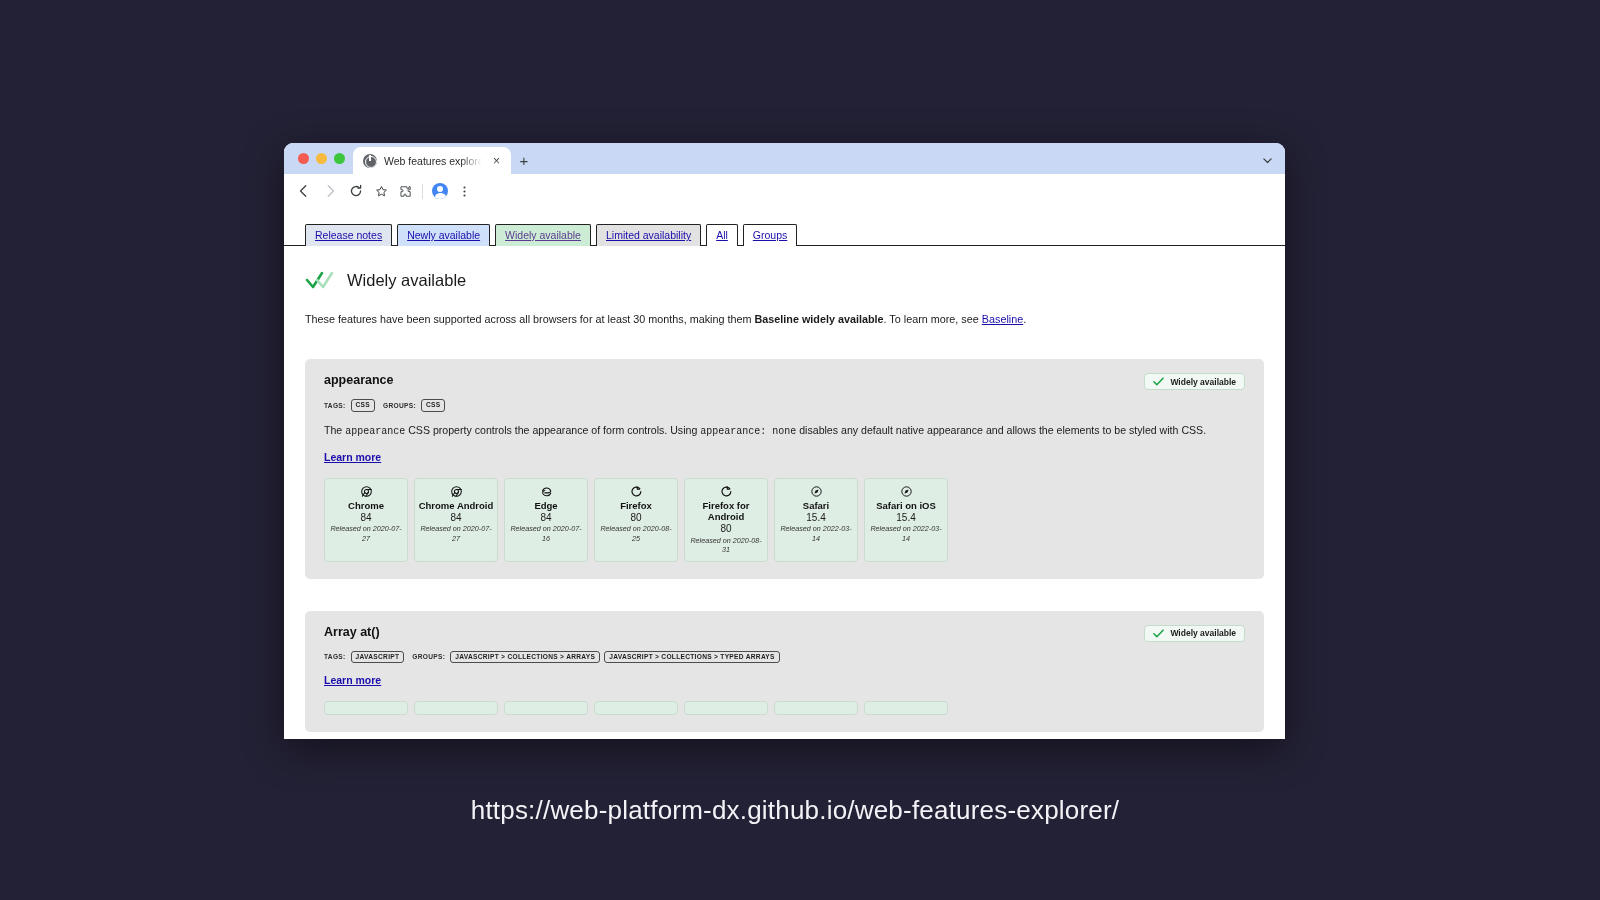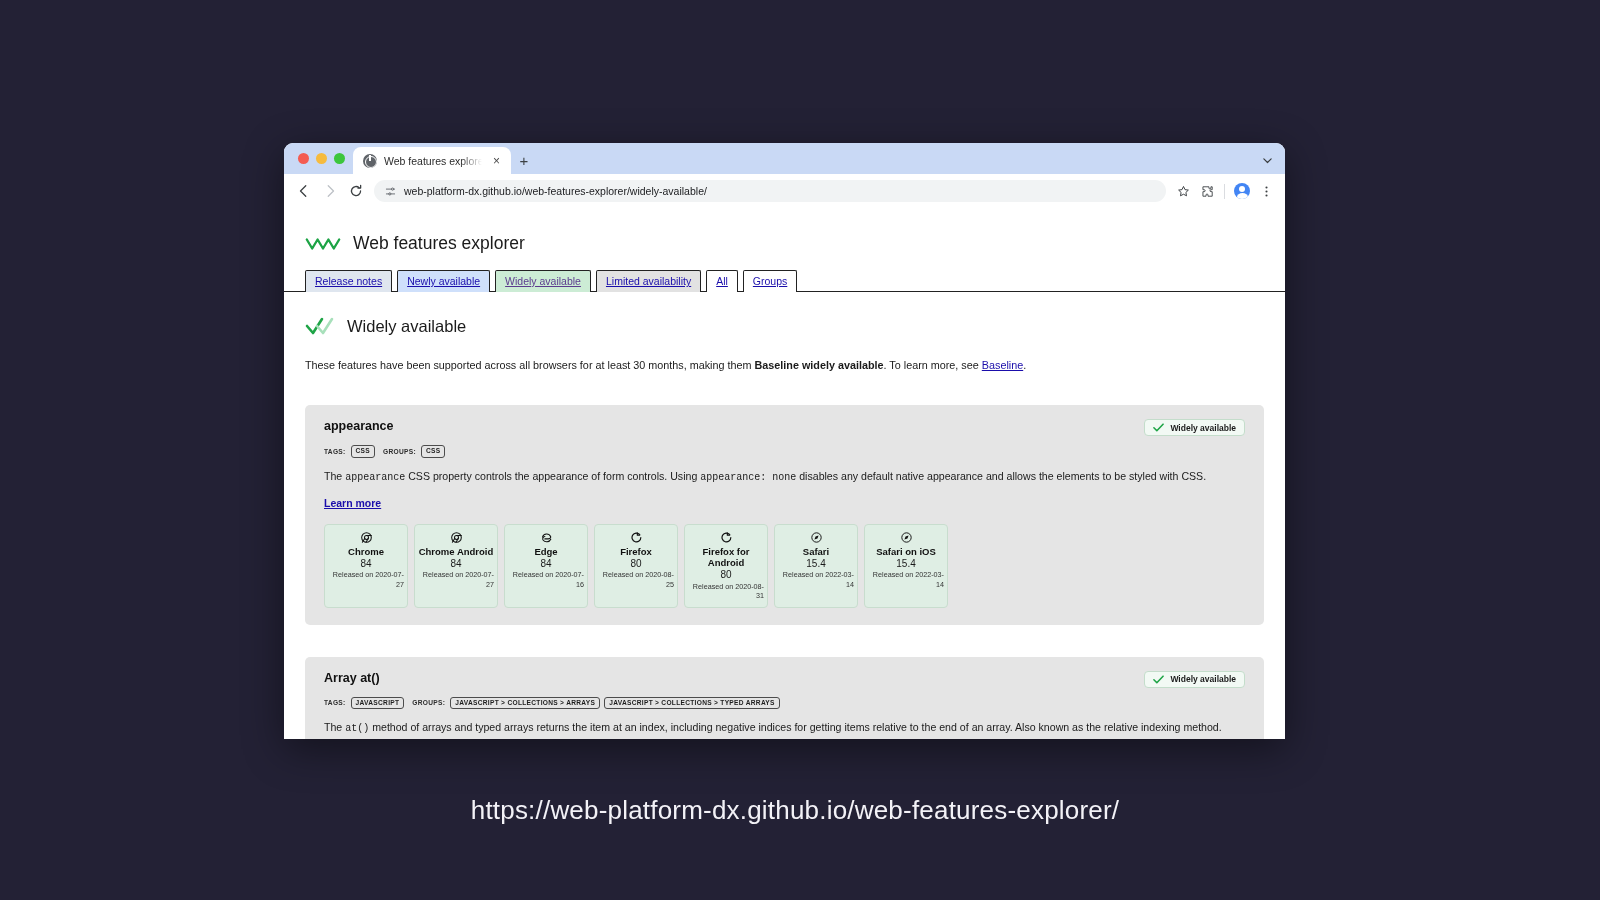--- a/index.html
+++ b/index.html
@@ -264,21 +264,21 @@
     padding: 6px 3px 6px 3px;
     text-align: center;
   }
   .browser-icon {
     height: 13px; margin-bottom: 2px;
     display: flex; align-items: center; justify-content: center;
   }
   .browser-icon svg { width: 11px; height: 11px; }
   .browser-name { font-size: 9.5px; font-weight: 700; color: #111; line-height: 1.2; }
   .browser-version { font-size: 10px; color: #1b1b1b; line-height: 1.35; }
-  .browser-date { font-size: 7.2px; color: #333; line-height: 1.3; text-align: right; }
+  .browser-date { font-size: 7.2px; font-style: italic; color: #333; line-height: 1.3; }
 
   
   #caption {
     position: absolute;
     left: 0; right: 10px; top: 795px;
     text-align: center;
     color: #f3f2f7;
     font-size: 26px;
     letter-spacing: .2px;
   }
@@ -321,30 +321,20 @@
           <path d="M6 2l6 6-6 6" fill="none" stroke="currentColor" stroke-width="1.5" stroke-linecap="round" stroke-linejoin="round"></path>
         </svg>
     </div>
     <div class="nav-btn">
       <svg viewBox="0 0 16 16">
         <path d="M13.2 8a5.2 5.2 0 1 1-1.6-3.7" fill="none" stroke="currentColor" stroke-width="1.5" stroke-linecap="round"></path>
         <path d="M13.3 1.6v3.1h-3.1" fill="none" stroke="currentColor" stroke-width="1.5" stroke-linecap="round" stroke-linejoin="round"></path>
       </svg>
     </div>
 
-    <div id="omnibox">
-      <span class="tb-icon" style="width:12px;flex:0 0 12px;">
-        <svg viewBox="0 0 16 16" style="width:11px;height:11px;">
-          <path d="M2 4.5h8M12.5 4.5h1.5M2 11.5h4M8.5 11.5h5.5" stroke="#5f6368" stroke-width="1.3" stroke-linecap="round" fill="none"></path>
-          <circle cx="11" cy="4.5" r="1.6" fill="none" stroke="#5f6368" stroke-width="1.3"></circle>
-          <circle cx="7" cy="11.5" r="1.6" fill="none" stroke="#5f6368" stroke-width="1.3"></circle>
-        </svg>
-      </span>
-      <span id="omnibox-url">web-platform-dx.github.io/web-features-explorer/widely-available/</span>
-    </div>
 
     <div class="tb-icon">
       <svg viewBox="0 0 16 16">
           <path d="M8 1.8l1.85 3.9 4.15.55-3.05 2.9.78 4.15L8 11.35 4.27 13.3l.78-4.15L2 6.25l4.15-.55z" fill="none" stroke="currentColor" stroke-width="1.2" stroke-linejoin="round"></path>
         </svg>
     </div>
     <div class="tb-icon">
       <svg viewBox="0 0 16 16">
           <path d="M6.2 2.2h3.6v1.5a1.2 1.2 0 1 0 2.4 0V2.2h1.6v3.6h-1.5a1.2 1.2 0 1 0 0 2.4h1.5v5.6H8.6v-1.5a1.2 1.2 0 1 0-2.4 0v1.5H2.4V8.2h1.5a1.2 1.2 0 1 0 0-2.4H2.4V2.2z" fill="none" stroke="currentColor" stroke-width="1.1" stroke-linejoin="round"></path>
         </svg>
@@ -358,28 +348,20 @@
           <circle cx="8" cy="3" r="1.3" fill="currentColor"></circle>
           <circle cx="8" cy="8" r="1.3" fill="currentColor"></circle>
           <circle cx="8" cy="13" r="1.3" fill="currentColor"></circle>
         </svg>
     </div>
   </div>
 
   <div id="page-viewport">
     <div id="page-inner">
 
-      <div id="site-header">
-        <span id="site-logo">
-          <svg viewBox="0 0 40 20">
-            <path d="M2 5 L8 15 L14 5 L20 15 L26 5 L32 15 L38 5" fill="none" stroke="#1ea446" stroke-width="2.6" stroke-linecap="round" stroke-linejoin="round"></path>
-          </svg>
-        </span>
-        <span id="site-title">Web features explorer</span>
-      </div>
 
       <nav id="main-nav">
           <div class="nav-tab t-release"><a href="#">Release notes</a></div>
           <div class="nav-tab t-newly"><a href="#">Newly available</a></div>
           <div class="nav-tab t-widely"><a href="#">Widely available</a></div>
           <div class="nav-tab t-limited"><a href="#">Limited availability</a></div>
           <div class="nav-tab t-all"><a href="#">All</a></div>
           <div class="nav-tab t-groups"><a href="#">Groups</a></div>
         </nav>
       <div id="nav-rule"></div>
@@ -500,21 +482,21 @@
                     <path d="M1 5.2L4.2 8.5L11 1.3" fill="none" stroke="#1ea446" stroke-width="1.7" stroke-linecap="round" stroke-linejoin="round"></path>
                   </svg></span>
                 <span>Widely available</span>
               </div>
             </div><div class="card-tags">
               <span class="tag-label">Tags:</span>
               <span class="tag-chip">JavaScript</span>
               <span class="tag-label" style="margin-left:4px;">Groups:</span>
               <span class="tag-chip">JavaScript &gt; Collections &gt; Arrays</span>
               <span class="tag-chip">JavaScript &gt; Collections &gt; Typed arrays</span>
-            </div><p class="card-desc"><span>The </span><code>at()</code><span> method of arrays and typed arrays returns the item at an index, including negative indices for getting items relative to the end of an array. Also known as the relative indexing method.</span></p><a class="card-learn" href="#">Learn more</a><div class="browser-row">
+            </div><a class="card-learn" href="#">Learn more</a><div class="browser-row">
               <div class="browser-cell">
                 <div class="browser-version"></div>
                 <div class="browser-date"></div>
               </div>
               <div class="browser-cell">
                 <div class="browser-version"></div>
                 <div class="browser-date"></div>
               </div>
               <div class="browser-cell">
                 <div class="browser-version"></div>

